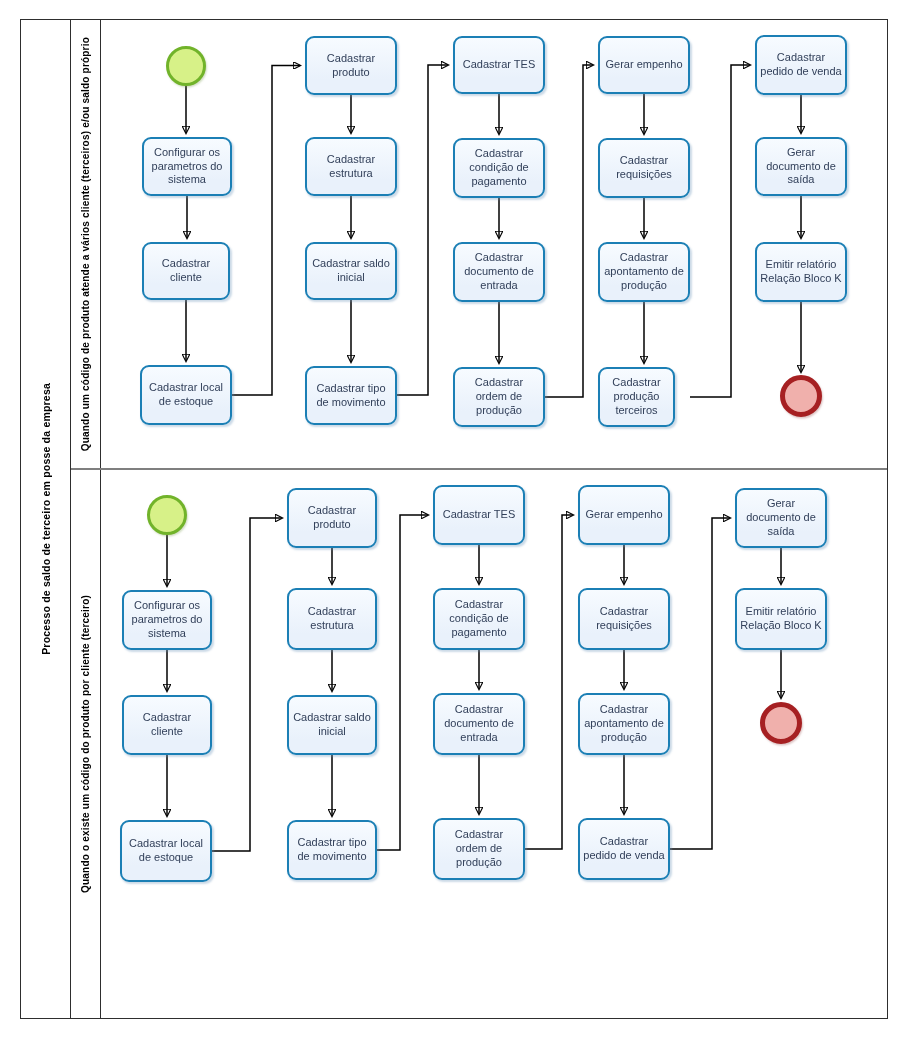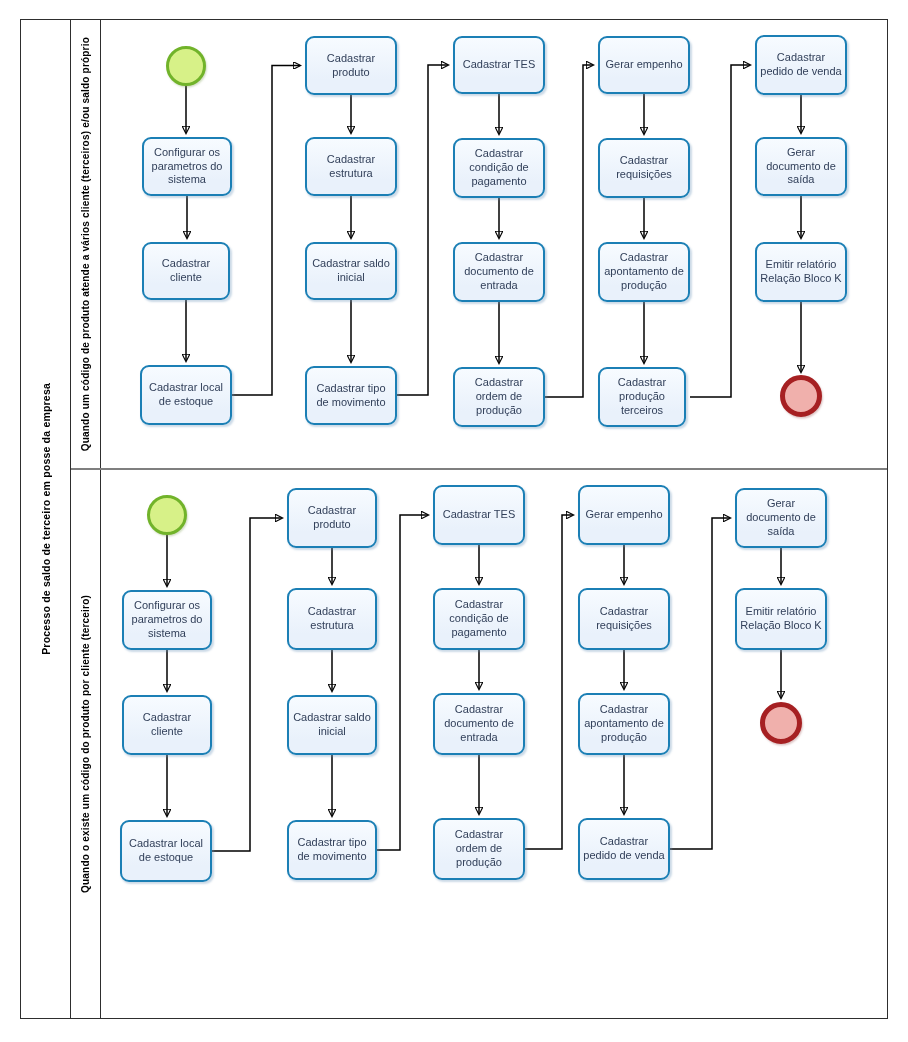--- a/index.html
+++ b/index.html
@@ -162,21 +162,21 @@
     </div>
   <div class="task" style="left:598px;top:36px;width:92px;height:58px">
       <span>Gerar empenho</span>
     </div>
   <div class="task" style="left:598px;top:138px;width:92px;height:60px">
       <span>Cadastrar requisições</span>
     </div>
   <div class="task" style="left:598px;top:242px;width:92px;height:60px">
       <span>Cadastrar apontamento de produção</span>
     </div>
-  <div class="task" style="left:598px;top:367px;width:88px;height:60px">
+  <div class="task" style="left:598px;top:367px;width:77px;height:60px">
       <span>Cadastrar produção terceiros</span>
     </div>
   <div class="task" style="left:755px;top:35px;width:92px;height:60px">
       <span>Cadastrar pedido de venda</span>
     </div>
   <div class="task" style="left:755px;top:137px;width:92px;height:59px">
       <span>Gerar documento de saída</span>
     </div>
   <div class="task" style="left:755px;top:242px;width:92px;height:60px">
       <span>Emitir relatório Relação Bloco K</span>

